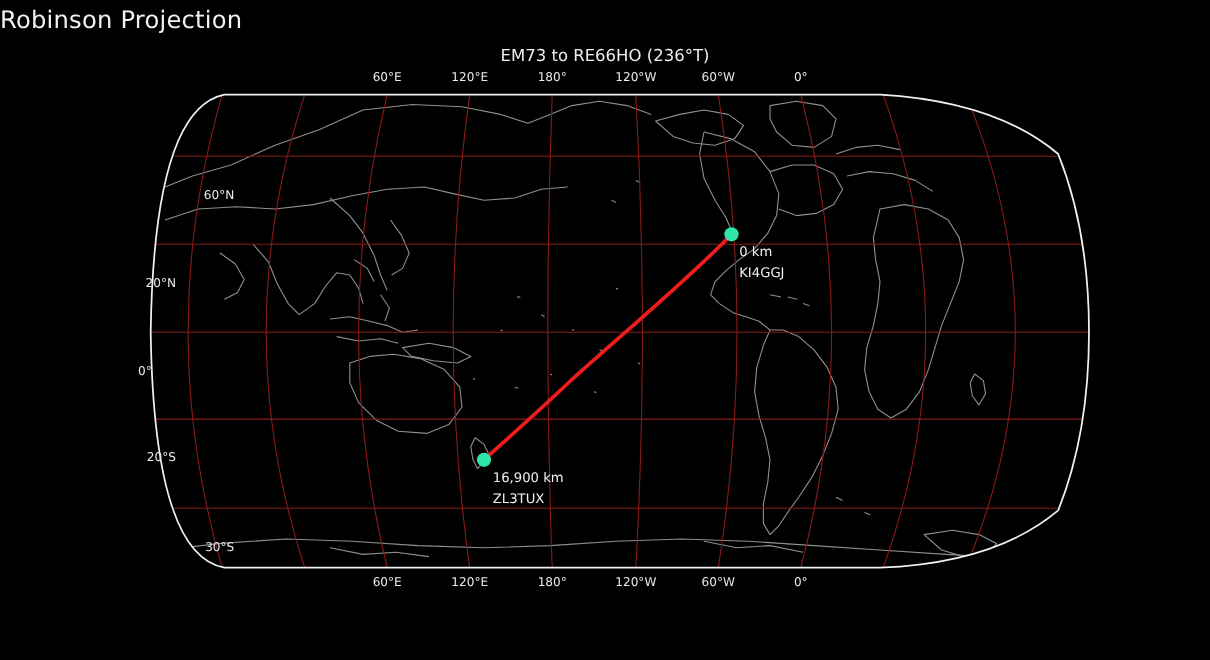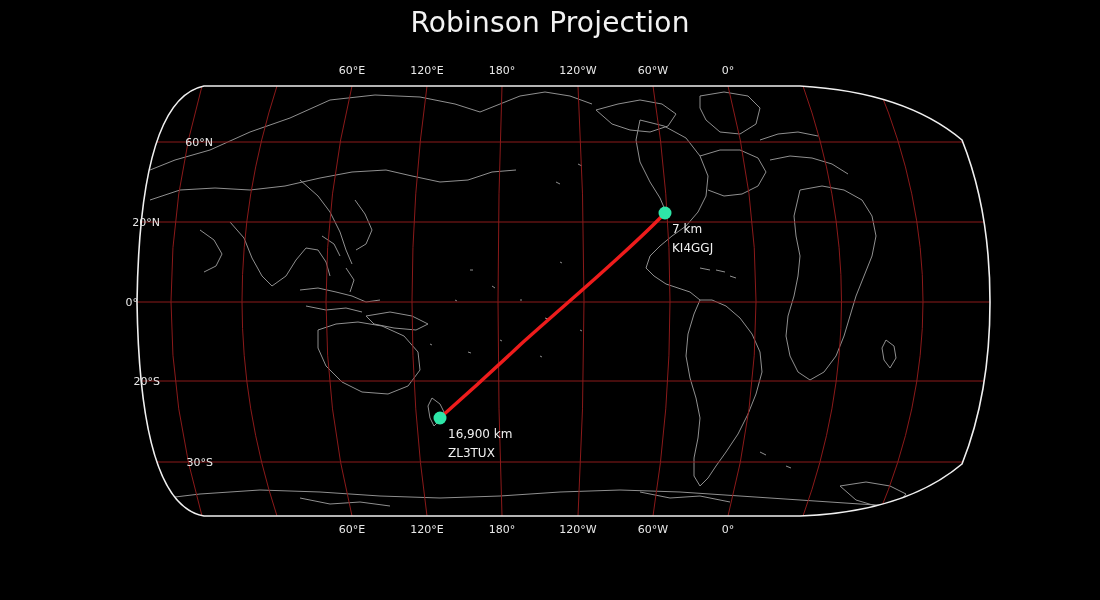--- a/index.html
+++ b/index.html
@@ -1,35 +1,36 @@
 <!DOCTYPE html>
 <html><head>
 <meta charset="utf-8">
 <style>
   html,body{margin:0;padding:0;background:#000;}
   body{width:1100px;height:600px;overflow:hidden;
        font-family:"DejaVu Sans","Liberation Sans",sans-serif;color:#e8e8e8;}
   #stage{position:relative;width:1100px;height:600px;background:#000;}
-  .title{position:absolute;left:0;top:6px;width:1100px;text-align:center;
-         font-size:28px;color:#f2f2f2;letter-spacing:.2px;}
+  .title{position:absolute;left:0;top:6px;width:1100px;
+         font-size:22px;color:#f2f2f2;letter-spacing:.2px;}
   .subtitle{position:absolute;left:0;top:41px;width:1100px;text-align:center;
             font-size:15px;color:#ededed;}
   .axlabel{position:absolute;font-size:11px;color:#e9e9e9;
            transform:translateX(-50%);white-space:nowrap;}
-  .axlabel.lat{transform:translate(-100%,-50%);}
+  .axlabel.lat{transform:translate(-100%,-50%);margin-top:35px;}
   svg.map{position:absolute;left:0;top:0;width:1100px;height:600px;}
   .ptlabel{position:absolute;font-size:12px;color:#f0f0f0;white-space:nowrap;margin-top:32px;}
   .ptdist{position:absolute;font-size:12px;color:#f0f0f0;white-space:nowrap;}
 </style>
 </head>
 <body>
 
 <div id="stage">
 
   <div class="title">Robinson Projection</div>
+  <div class="subtitle">EM73 to RE66HO (236°T)</div>
 
   <svg class="map" viewBox="0 0 1100 600">
     <defs>
       <clipPath id="globeclip">
         <path d="M 502 86 L 800 86 Q 905 92 962 140 Q 990 210 990 302
                  Q 990 394 962 464 Q 905 512 800 516 L 204 516
                  Q 140 505 137 302 Q 140 99 204 86 Z"></path>
       </clipPath>
     </defs>
 
@@ -169,17 +170,17 @@
   <div class="axlabel" style="top:523px;left:653px">60°W</div>
   <div class="axlabel" style="top:523px;left:728px">0°</div>
 
   <div class="axlabel lat" style="top:142px;left:213px">60°N</div>
   <div class="axlabel lat" style="top:222px;left:160px">20°N</div>
   <div class="axlabel lat" style="top:302px;left:138px">0°</div>
   <div class="axlabel lat" style="top:381px;left:160px">20°S</div>
   <div class="axlabel lat" style="top:462px;left:213px">30°S</div>
 
   <div class="ptlabel" style="left:672px;top:209px">KI4GGJ</div>
-  <div class="ptdist" style="left:672px;top:222px">7 km</div>
+  <div class="ptdist" style="left:672px;top:222px">0 km</div>
   <div class="ptlabel" style="left:448px;top:414px">ZL3TUX</div>
   <div class="ptdist" style="left:448px;top:427px">16,900 km</div>
 
 </div>
 
 </body></html>

